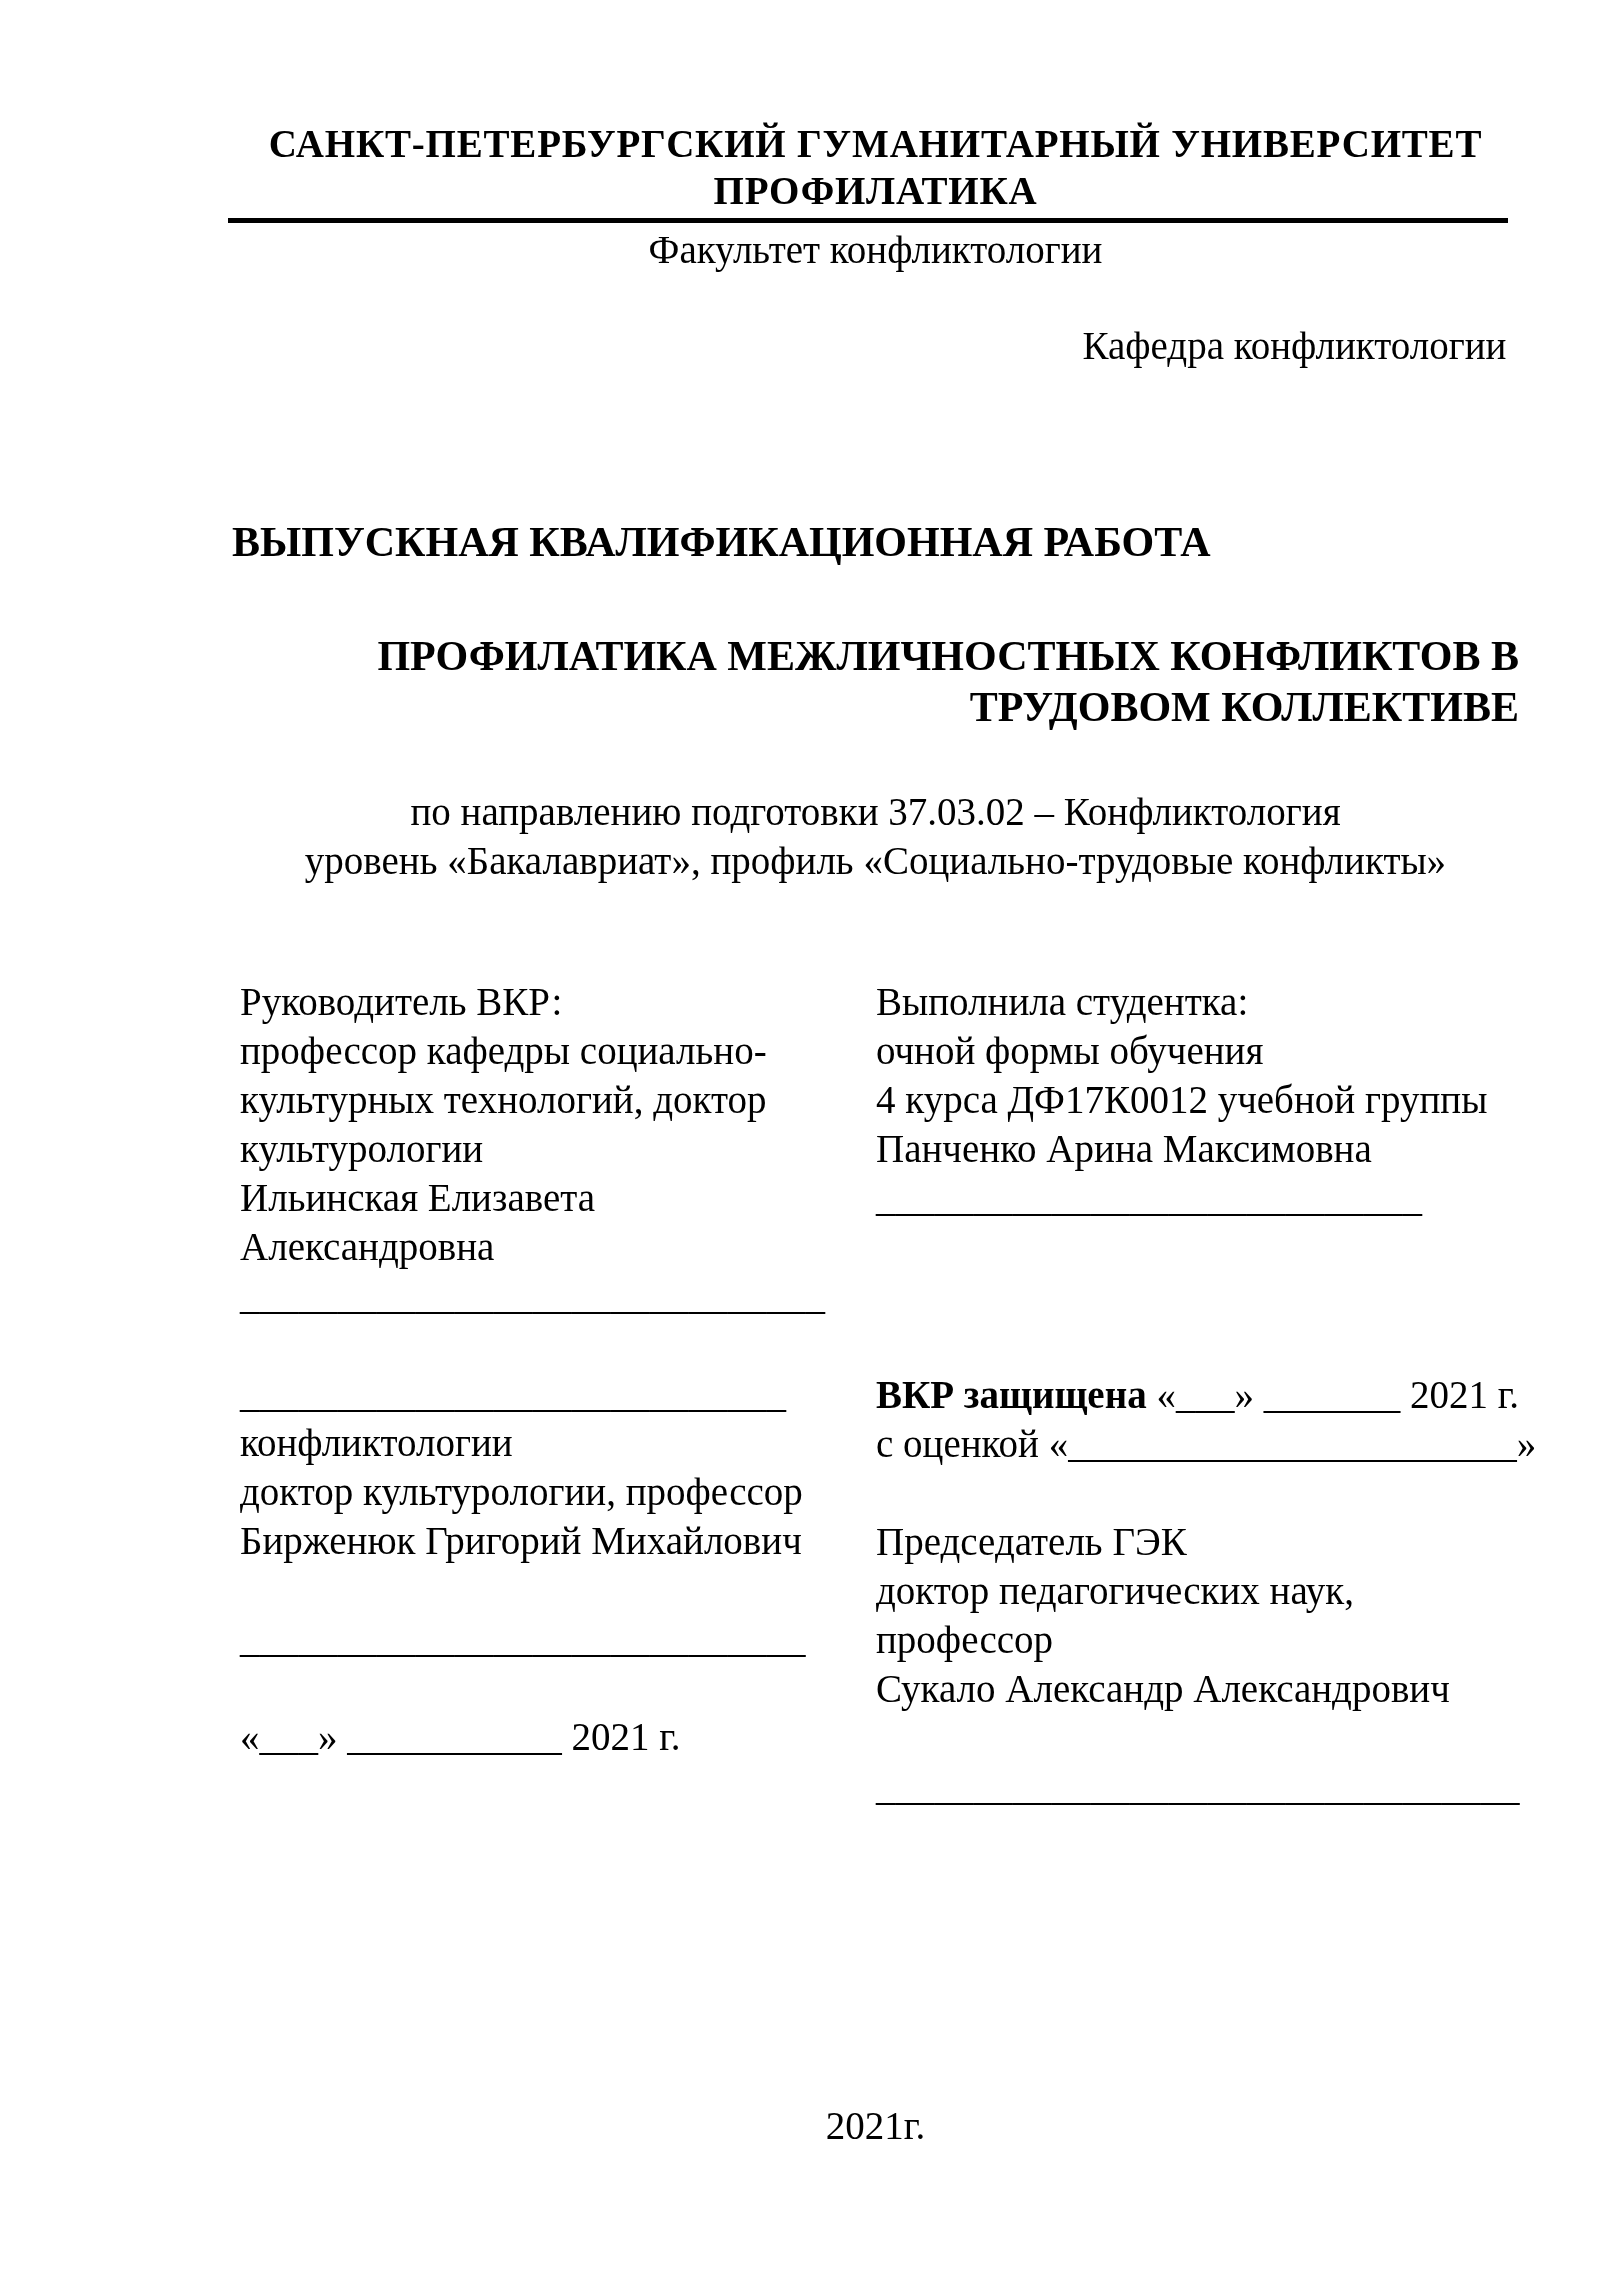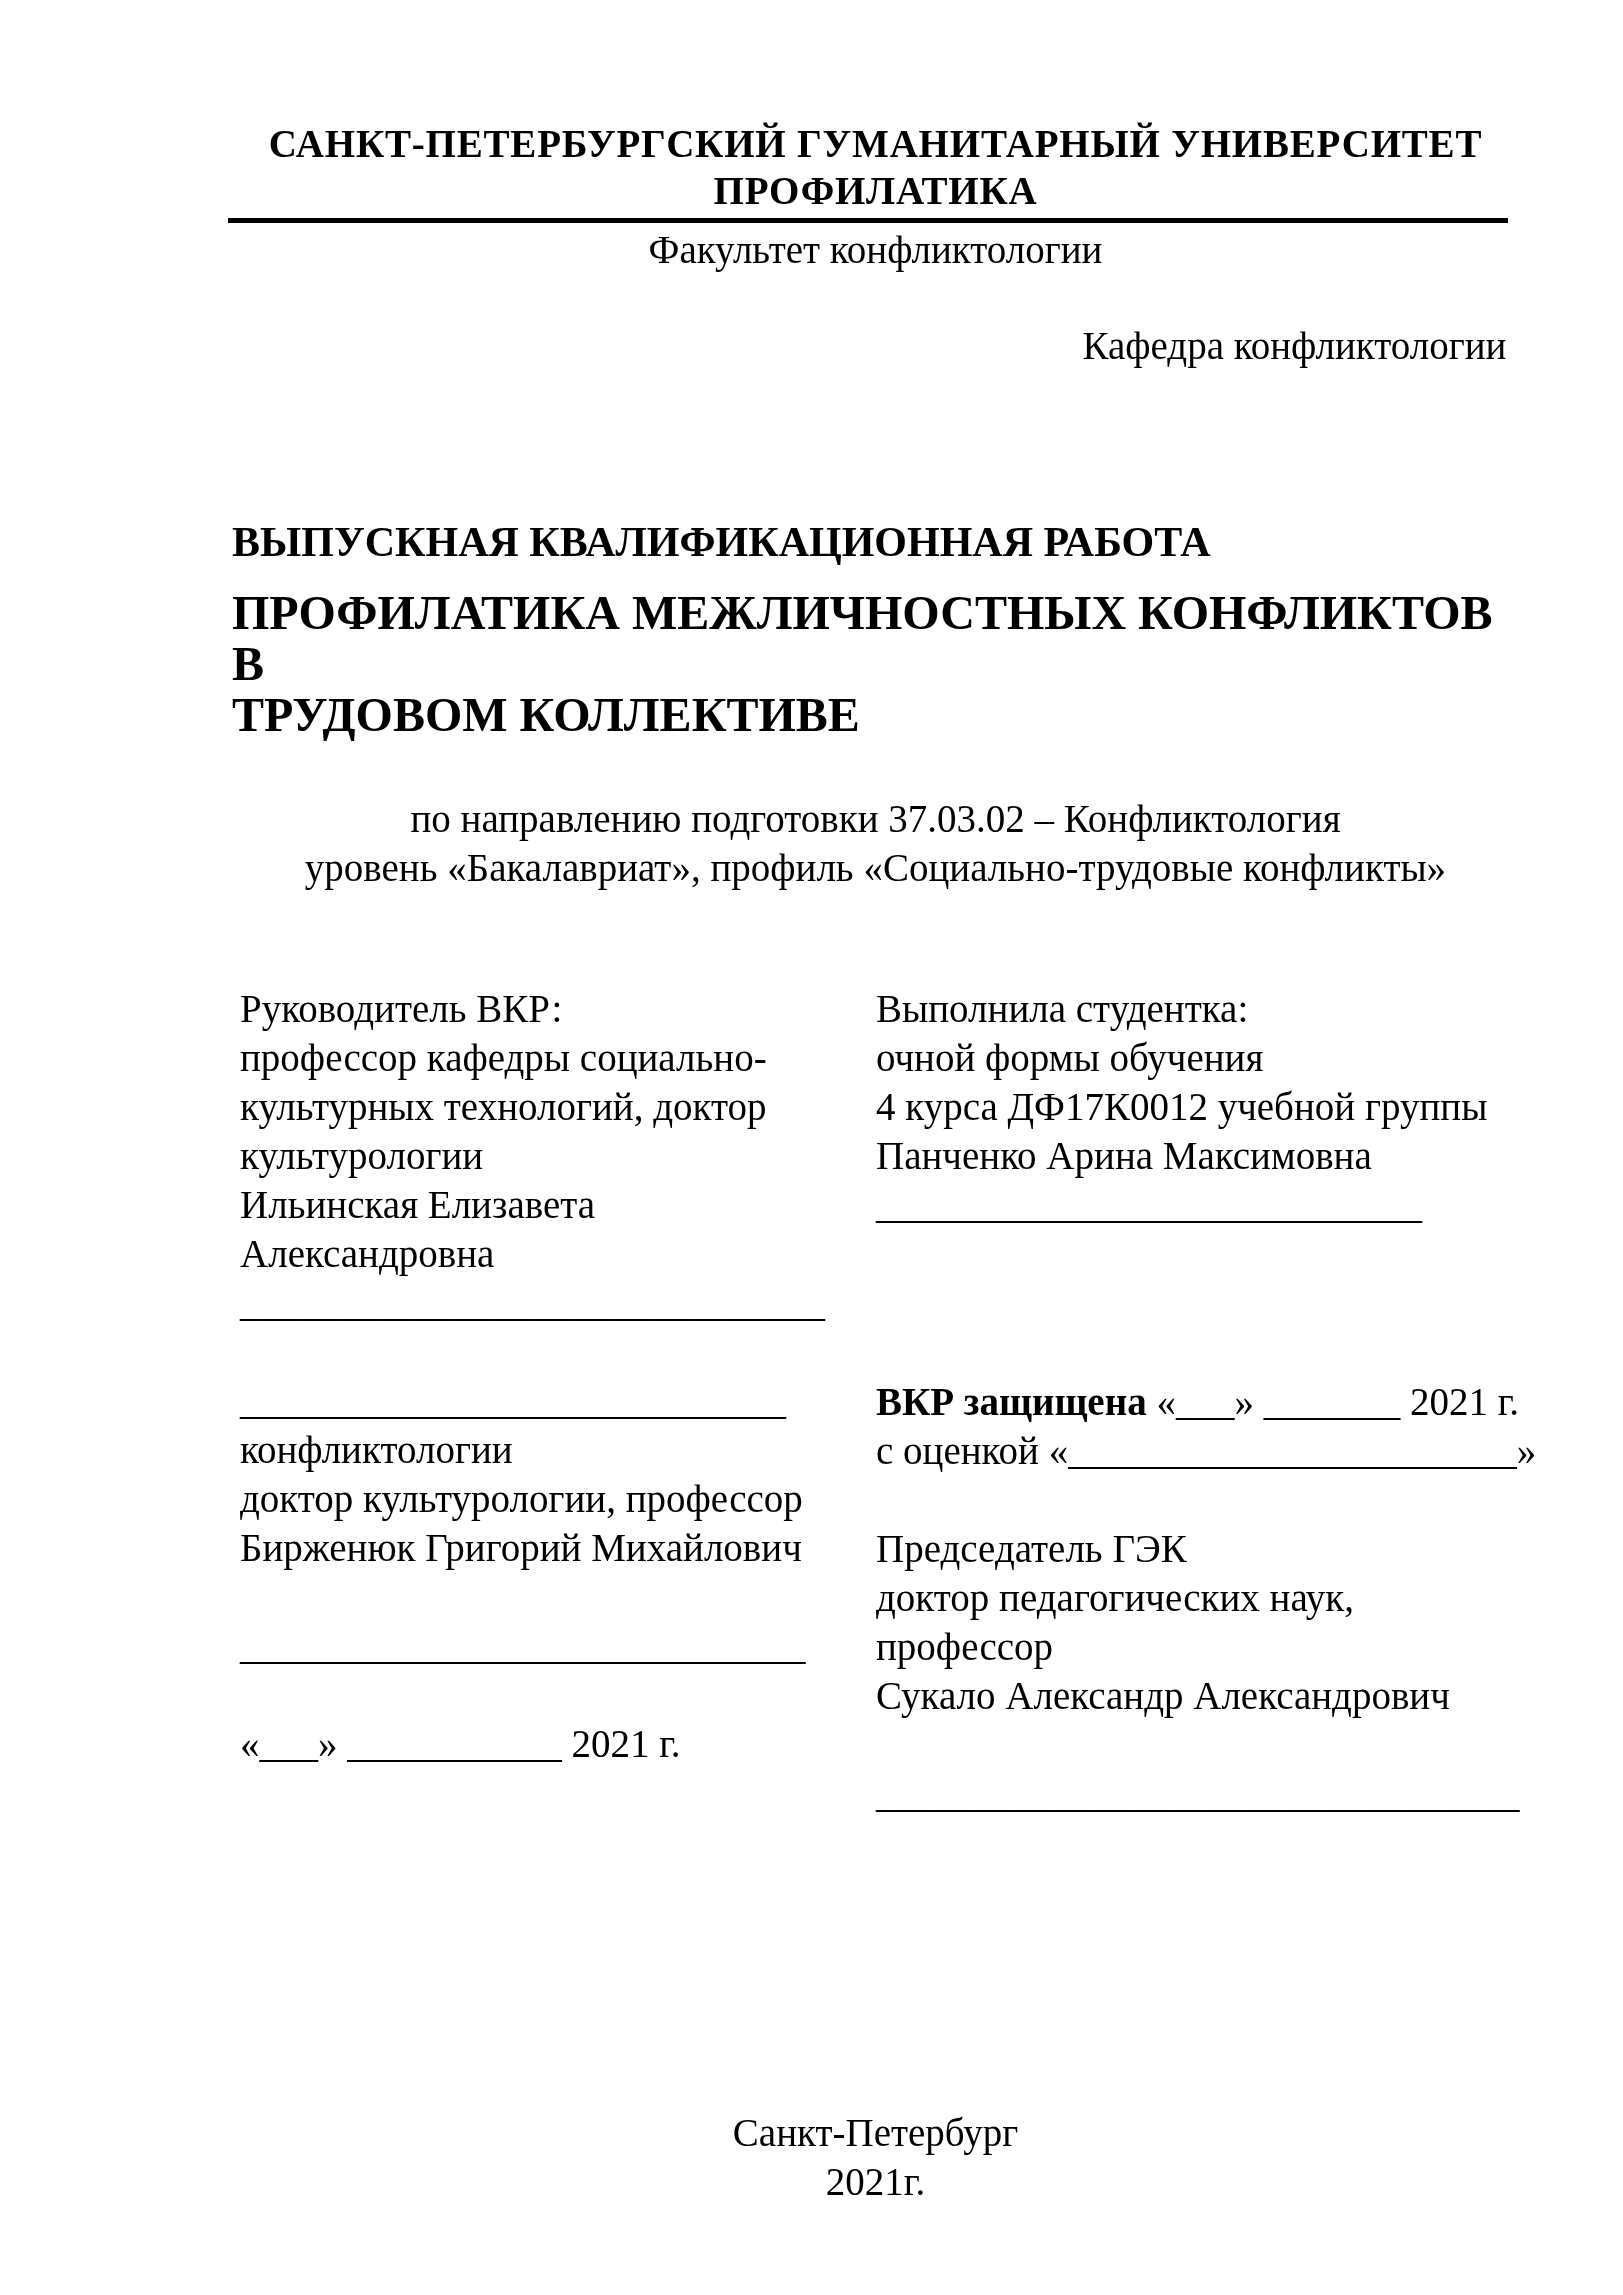--- a/index.html
+++ b/index.html
@@ -24,22 +24,22 @@
     margin-top:3.9px;margin-left:-3.9px;
     width:1280px;height:4.7px;background:#000;
   }
   .faculty{ margin-top:2.4px;text-align:center; }
   .department{ margin-top:47px;text-align:right;padding-right:12.6px; }
   .worktype{
     margin-top:148px;font-weight:bold;
     font-size:42px;line-height:49px;
   }
   .thesis{
-    margin-top:20px;text-align:left;font-weight:bold;
-    font-size:48px;line-height:51px;
+    margin-top:64px;text-align:right;font-weight:bold;
+    font-size:42px;line-height:51px;
   }
   .program{ margin-top:54px;text-align:center;line-height:49px; }
   .columns{
     margin-top:92px;
     display:flex;flex-direction:row;align-items:flex-start;
   }
   .col-left{ width:636px;flex:0 0 636px; }
   .col-right{ width:652px;flex:0 0 652px; }
   .ln{ height:49px;white-space:nowrap;overflow:visible;margin-left:8px; }
   .gap1{ margin-top:49px; }
@@ -104,19 +104,18 @@
         <div class="ln gap1">Председатель ГЭК</div>
         <div class="ln">доктор педагогических наук,</div>
         <div class="ln">профессор</div>
         <div class="ln">Сукало Александр Александрович</div>
         <div class="ln gap1">_________________________________</div>
       </div>
 
     </div>
 
     <div class="footer">
-      <div>Санкт-Петербург</div>
       <div>2021г.</div>
     </div>
 
   </div>
 </div>
 
 
 </body></html>

